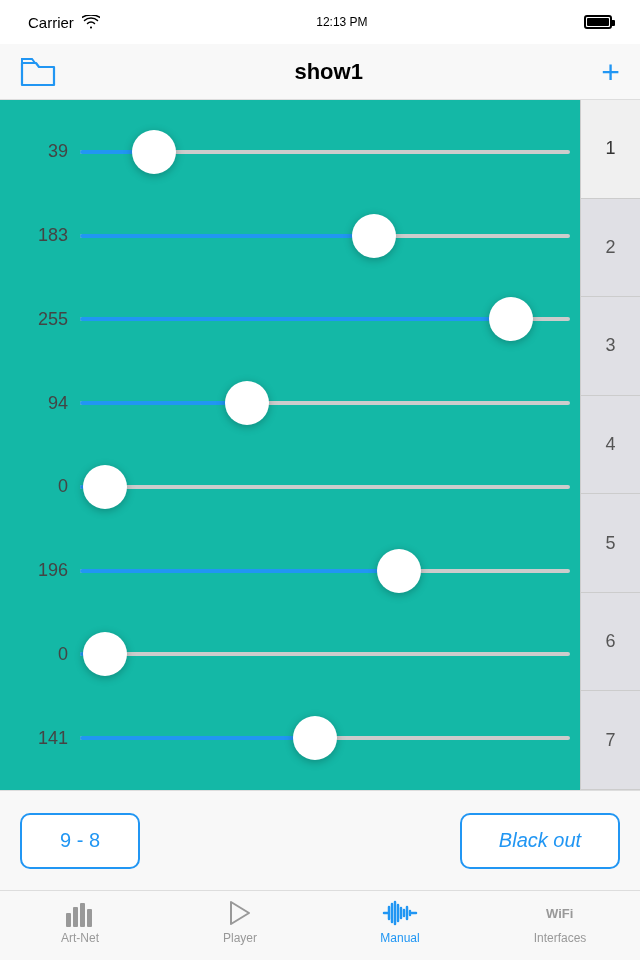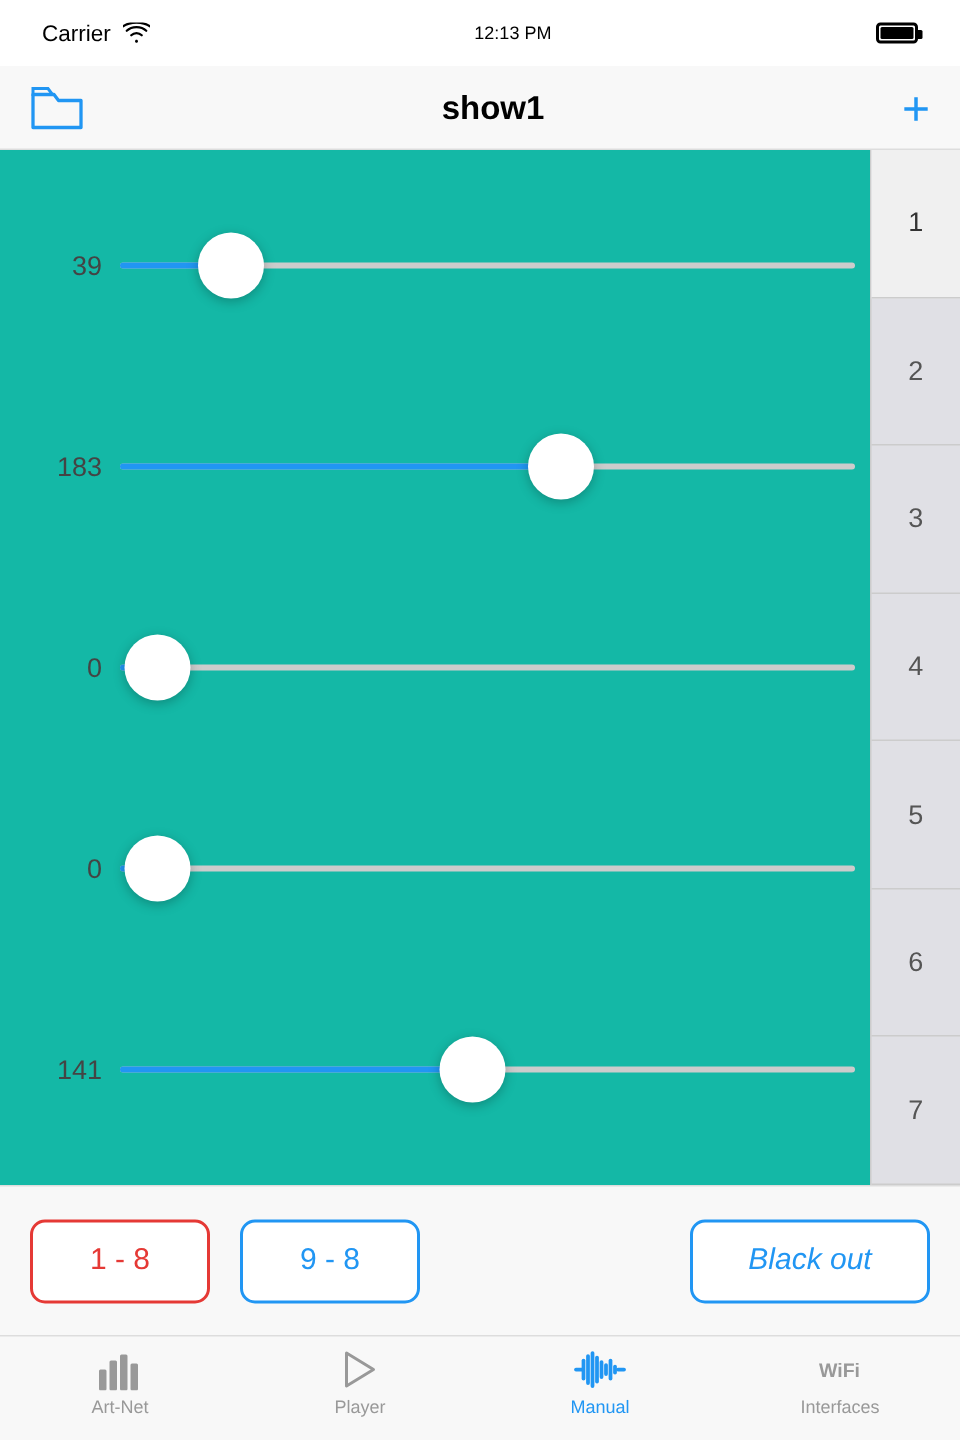--- a/index.html
+++ b/index.html
@@ -285,25 +285,49 @@
       </div>
       <div class="slider-row">
         <div class="slider-label">183</div>
         <div class="slider-container">
           <div class="slider-track"></div>
           <div class="slider-fill" style="width: 60%;"></div>
           <div class="slider-thumb" style="left: 60%;"></div>
         </div>
       </div>
       <div class="slider-row">
+        <div class="slider-label">255</div>
+        <div class="slider-container">
+          <div class="slider-track"></div>
+          <div class="slider-fill" style="width: 88%;"></div>
+          <div class="slider-thumb" style="left: 88%;"></div>
+        </div>
+      </div>
+      <div class="slider-row">
+        <div class="slider-label">94</div>
+        <div class="slider-container">
+          <div class="slider-track"></div>
+          <div class="slider-fill" style="width: 34%;"></div>
+          <div class="slider-thumb" style="left: 34%;"></div>
+        </div>
+      </div>
+      <div class="slider-row">
         <div class="slider-label">0</div>
         <div class="slider-container">
           <div class="slider-track"></div>
           <div class="slider-fill" style="width: 5%;"></div>
           <div class="slider-thumb" style="left: 5%;"></div>
+        </div>
+      </div>
+      <div class="slider-row">
+        <div class="slider-label">196</div>
+        <div class="slider-container">
+          <div class="slider-track"></div>
+          <div class="slider-fill" style="width: 65%;"></div>
+          <div class="slider-thumb" style="left: 65%;"></div>
         </div>
       </div>
       <div class="slider-row">
         <div class="slider-label">0</div>
         <div class="slider-container">
           <div class="slider-track"></div>
           <div class="slider-fill" style="width: 5%;"></div>
           <div class="slider-thumb" style="left: 5%;"></div>
         </div>
       </div>
@@ -322,21 +346,20 @@
       <div class="side-number">2</div>
       <div class="side-number">3</div>
       <div class="side-number">4</div>
       <div class="side-number">5</div>
       <div class="side-number">6</div>
       <div class="side-number">7</div>
     </div>
 </div>
 
 <div class="page-buttons">
-  <button class="page-btn page-btn-1-8">1 - 8</button>
   <button class="page-btn page-btn-9-16">9 - 8</button>
   <button class="page-btn page-btn-blackout">Black out</button>
 </div>
 
 <div class="tab-bar" id="tab-bar">
 <div class="tab-item">
       <div class="tab-icon">
         <svg width="32" height="28" viewBox="0 0 32 28" fill="none">
     <rect x="2" y="14" width="5" height="14" rx="1" fill="#999"></rect>
     <rect x="9" y="8" width="5" height="20" rx="1" fill="#999"></rect>

